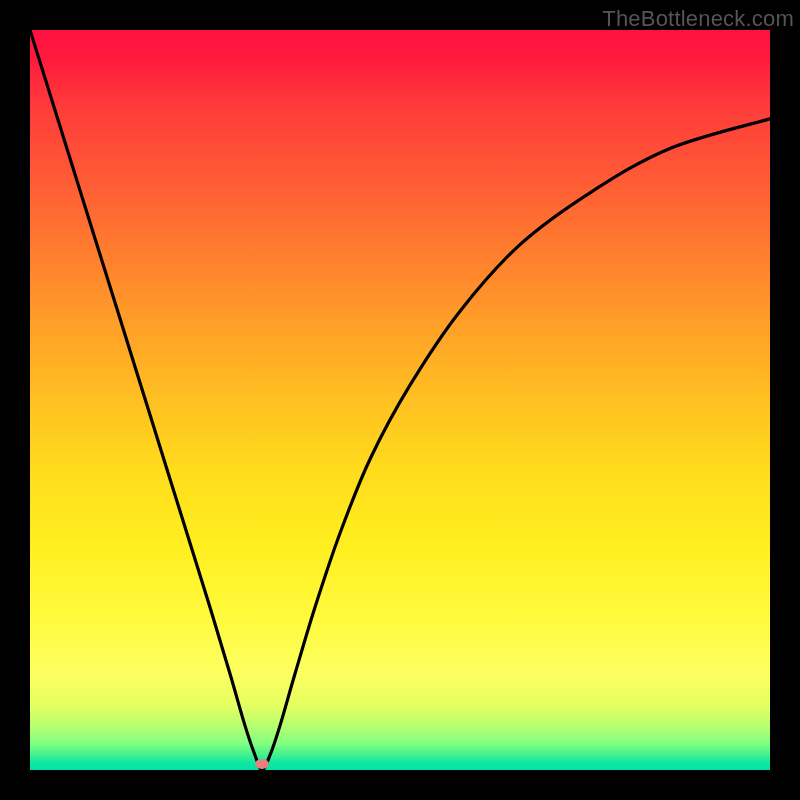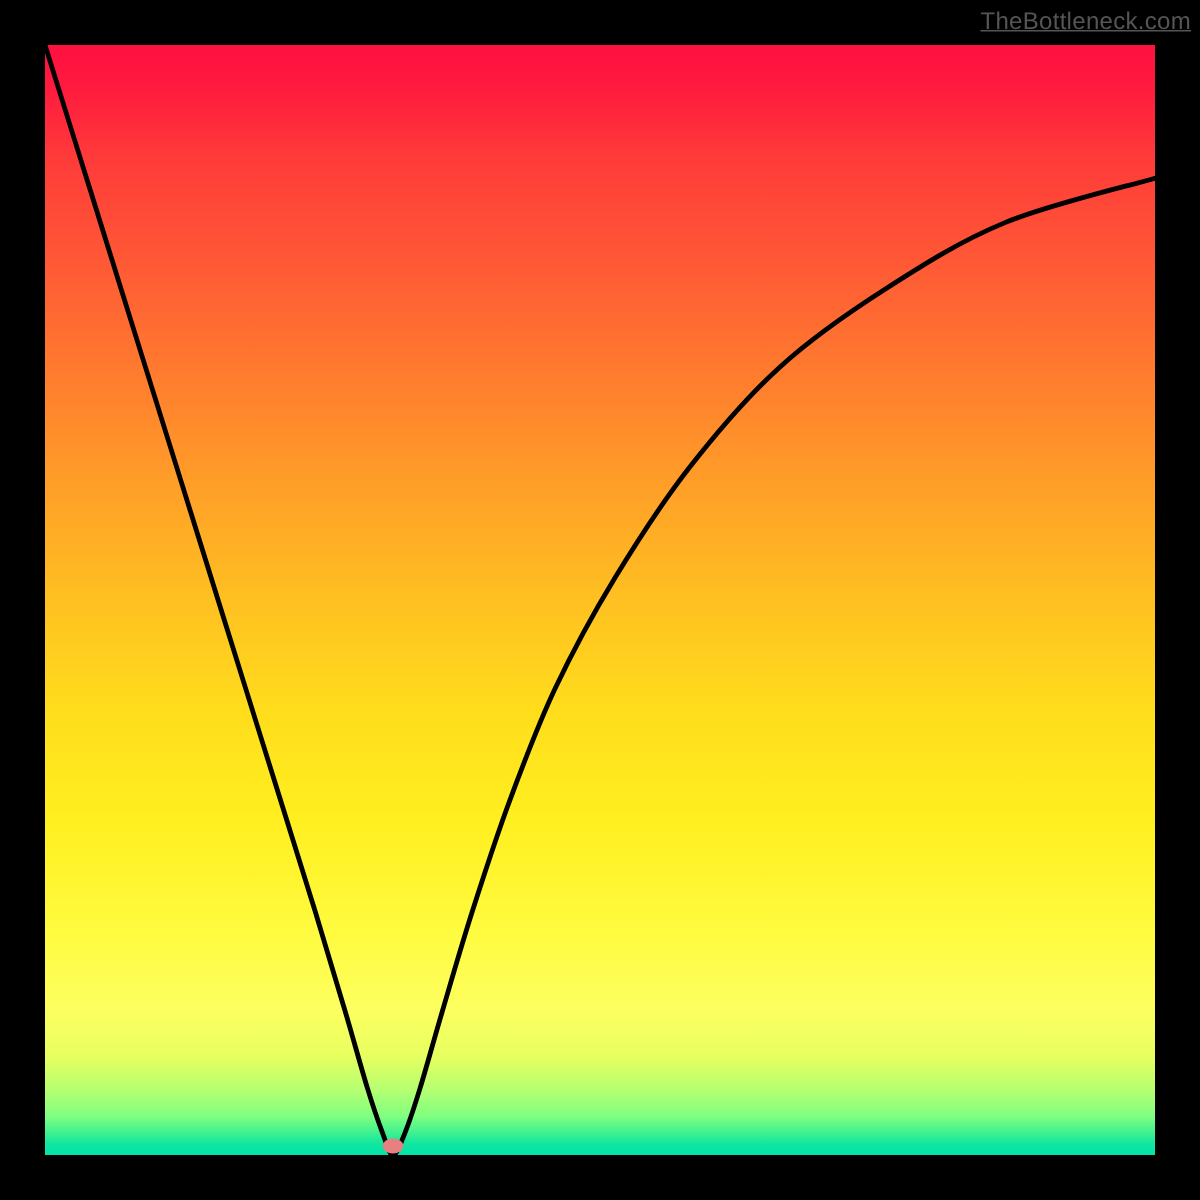--- a/index.html
+++ b/index.html
@@ -59,25 +59,24 @@
     height: 10px;
     border-radius: 50% / 50%;
     background: #e98080;
     transform: translate(-50%, -50%);
   }
   .watermark {
     position: absolute;
     top: 6px;
     right: 6px;
     color: #555555;
-    font-size: 16px;
+    font-size: 22px;
     font-weight: 500;
     letter-spacing: 0.2px;
     user-select: none;
-    text-decoration: underline;
   }
 </style>
 </head>
 <body>
 
 <div class="frame">
 
   <div class="plot-area">
     <div class="gradient-bg"></div>
 

